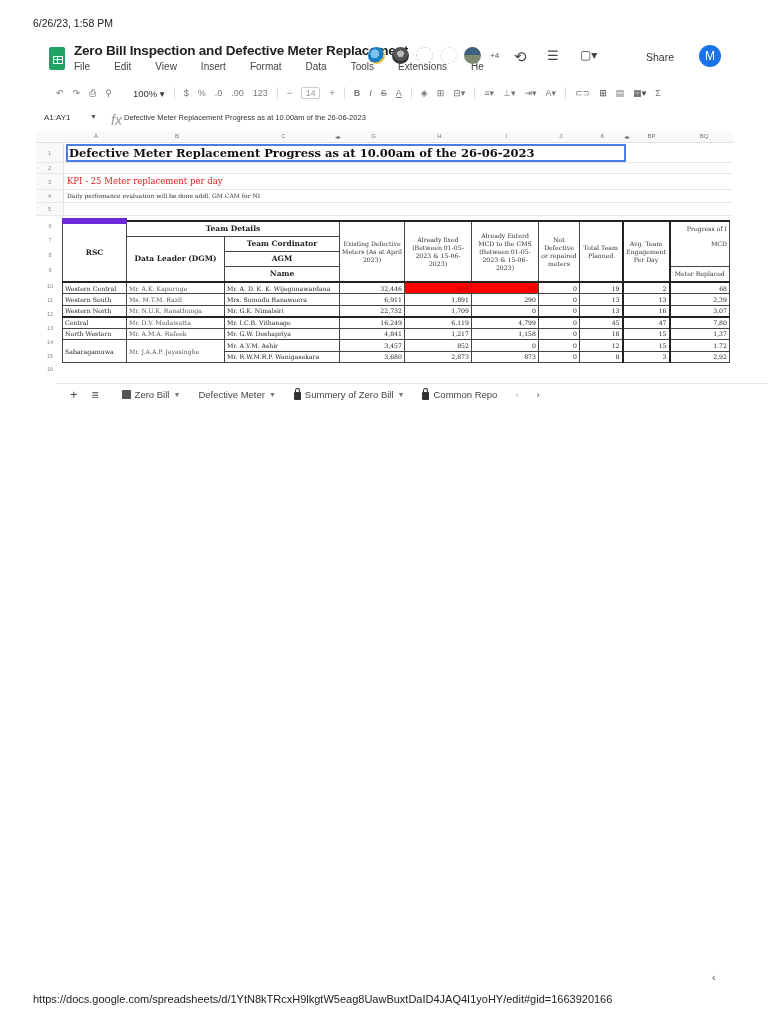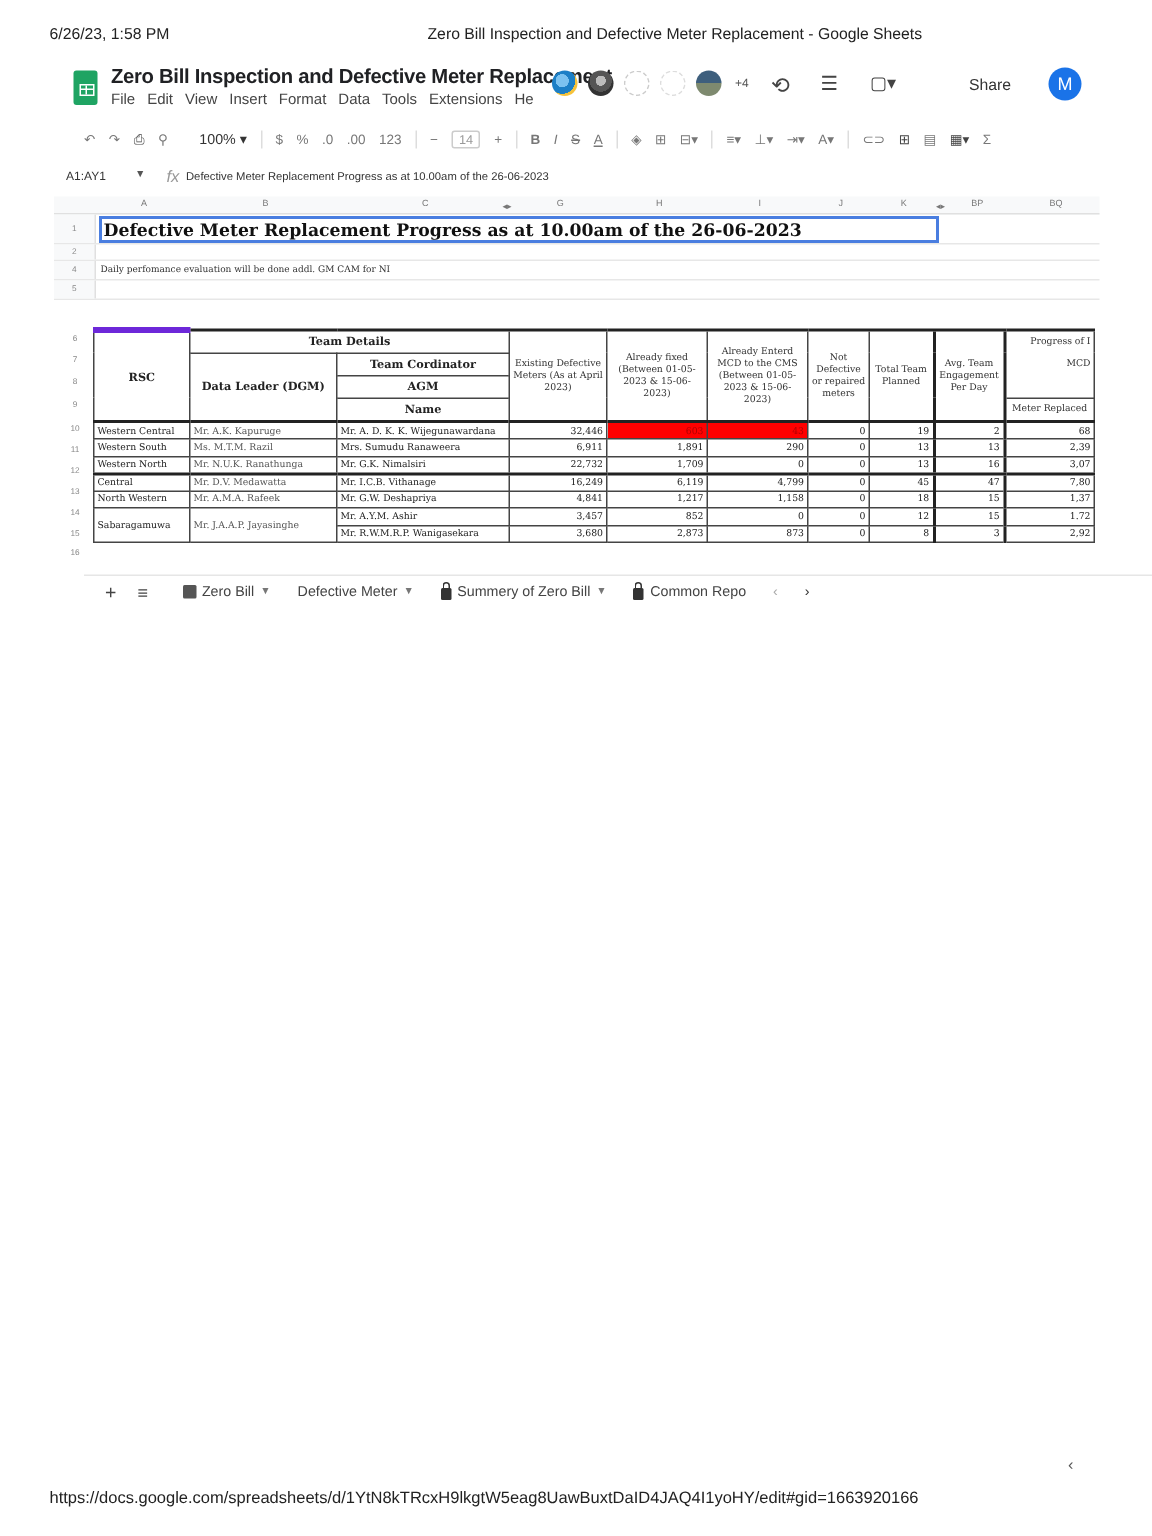--- a/index.html
+++ b/index.html
@@ -8,21 +8,21 @@
 
   .print-header { position: absolute; top: 17px; left: 0; width: 768px; height: 14px; font-size: 10.5px; color: #222; }
   .print-header .date { position: absolute; left: 33px; }
   .print-header .ptitle { position: absolute; left: 285px; }
 
   .appbar { position: absolute; top: 40px; left: 0; width: 768px; height: 36px; }
   .sheets-logo { position: absolute; left: 49px; top: 7px; width: 16px; height: 23px; background: #1fa463; border-radius: 2px; }
   .sheets-logo::after { content: ""; position: absolute; left: 4px; top: 9px; width: 8px; height: 6px; border: 1px solid #fff; background:
     linear-gradient(#fff,#fff) 3px 0/1px 100% no-repeat, linear-gradient(#fff,#fff) 0 2px/100% 1px no-repeat; }
   .doc-title { position: absolute; left: 74px; top: 3px; font-size: 13.5px; font-weight: bold; color: #202124; letter-spacing: -0.2px; }
-  .menubar { position: absolute; left: 74px; top: 21px; font-size: 10px; color: #444; display: flex; gap: 8px; }
+  .menubar { position: absolute; left: 74px; top: 21px; font-size: 10px; color: #444; display: flex; gap: 24px; }
   .menubar span { white-space: nowrap; }
   .avatars { position: absolute; left: 368px; top: 7px; display: flex; gap: 7px; align-items: center; }
   .av { width: 17px; height: 17px; border-radius: 50%; }
   .av1 { background: radial-gradient(circle at 40% 40%, #7cc2f0 0 30%, #1c7fc6 31% 60%, #f5c23b 61%); }
   .av2 { background: radial-gradient(circle at 50% 40%, #bbb 0 25%, #555 26% 55%, #333 56%); }
   .av3 { background: transparent; border: 1px dashed #ccc; }
   .av4 { background: transparent; border: 1px dashed #ddd; }
   .av5 { background: linear-gradient(#3e5f7d 0 50%, #7e8a6f 50%); }
   .plus4 { font-size: 8px; color: #555; margin-left: 2px; }
   .topicon { position: absolute; top: 8px; font-size: 15px; color: #444; }
@@ -32,21 +32,21 @@
   .toolbar { position: absolute; top: 84px; left: 56px; height: 18px; display: flex; align-items: center; gap: 9px; font-size: 9px; color: #777; }
   .toolbar .tb { white-space: nowrap; }
   .toolbar .zoomsel { color: #333; font-size: 9.5px; margin-left: 12px; }
   .toolbar .sep { width: 1px; height: 12px; background: #ddd; }
   .toolbar .fontsize { border: 1px solid #ccc; border-radius: 2px; padding: 0 4px; font-size: 8.5px; color: #999; }
   .toolbar .dark { color: #444; }
 
   .formula-bar { position: absolute; top: 112px; left: 0; width: 692px; height: 14px; font-size: 8px; color: #333; }
   .namebox { position: absolute; left: 44px; top: 1px; }
   .namebox-arrow { position: absolute; left: 90px; top: 1px; font-size: 7px; color: #555; }
-  .fx { position: absolute; left: 111px; top: 0; font-style: italic; color: #999; font-size: 11px; }
+  .fx { position: absolute; left: 111px; top: 0; font-style: italic; color: #999; font-size: 14px; }
   .formula-text { position: absolute; left: 124px; top: 1px; font-size: 7.5px; }
 
   .grid { position: absolute; top: 131px; left: 36px; width: 697px; }
   .col-headers { position: relative; height: 12px; background: #f8f9fa; border-bottom: 1px solid #e0e0e0; font-size: 6px; color: #777; }
   .col-headers span { position: absolute; top: 2px; text-align: center; }
   .row { position: relative; border-bottom: 1px solid #e7e7e7; }
   .rownum { position: absolute; left: 0; top: 0; width: 28px; height: 100%; font-size: 5.5px; color: #888; text-align: center; background: #f8f9fa; border-right: 1px solid #e0e0e0; }
 
   .title-cell { position: absolute; left: 30px; top: 0; width: 560px; height: 18px; border: 2px solid #4a7ee0; font-family: "DejaVu Serif", serif; font-weight: bold; font-size: 11.5px; line-height: 14px; padding-left: 1px; color: #111; }
   .kpi { position: absolute; left: 31px; top: 2px; color: #e02020; font-family: "DejaVu Serif", serif; font-size: 8.5px; }
@@ -78,21 +78,20 @@
 
   .footer-url { position: absolute; top: 993px; left: 33px; font-size: 11px; color: #222; }
   .footer-page { position: absolute; top: 993px; left: 723px; font-size: 10px; color: #222; margin-top: 43px; }
   .footer-chev { position: absolute; top: 971px; left: 712px; font-size: 11px; color: #555; }
 </style>
 </head>
 <body>
 
 <div class="print-header">
   <span class="date">6/26/23, 1:58 PM</span>
-  <span class="ptitle">Zero Bill Inspection and Defective Meter Replacement - Google Sheets</span>
 </div>
 
 <div class="appbar">
   <div class="sheets-logo"></div>
   <div class="doc-title">Zero Bill Inspection and Defective Meter Replacement</div>
   <div class="menubar">
     <span>File</span>
     <span>Edit</span>
     <span>View</span>
     <span>Insert</span>
@@ -177,20 +176,24 @@
     <span style="left:592px; width:47px;">BP</span>
     <span style="left:639px; width:58px;">BQ</span>
   </div>
 
   <div class="row" style="height:20px;">
     <div class="rownum" style="line-height:20px;">1</div>
     <div class="title-cell" style="top:1px;">Defective Meter Replacement Progress as at 10.00am of the 26-06-2023</div>
   </div>
   <div class="row" style="height:11px;">
     <div class="rownum" style="line-height:11px;">2</div>
+  </div>
+  <div class="row" style="height:16px;">
+    <div class="rownum" style="line-height:16px;">3</div>
+    <div class="kpi">KPI - 25 Meter replacement per day</div>
   </div>
   <div class="row" style="height:13px;">
     <div class="rownum" style="line-height:13px;">4</div>
     <div class="note">Daily perfomance evaluation will be done addl. GM CAM for NI</div>
   </div>
   <div class="row" style="height:13px;">
     <div class="rownum" style="line-height:13px;">5</div>
   </div>
 </div>
 
@@ -216,21 +219,21 @@
     <col style="width:65px">
       <col style="width:67px">
       <col style="width:67px">
     <col style="width:41px">
       <col style="width:43px">
       <col style="width:47px">
       <col style="width:60px">
   </colgroup>
   <tbody>
       <tr style="height:15px;">
-    <td rowspan="4" class="hd thick-b" style="border-top:4px solid #6d28d9;">RSC</td>
+    <td rowspan="4" class="hd thick-b" style="border-top:6px solid #6d28d9;">RSC</td>
     <td colspan="2" class="hd" style="border-top:2px solid #222;">Team Details</td>
     <td rowspan="4" class="hs thick-b" style="border-top:2px solid #222;">Existing Defective Meters (As at April 2023)</td>
     <td rowspan="4" class="hs thick-b" style="border-top:2px solid #222;">Already fixed (Between 01-05-2023 &amp; 15-06-2023)</td>
     <td rowspan="4" class="hs thick-b" style="border-top:2px solid #222;">Already Enterd MCD to the CMS (Between 01-05-2023 &amp; 15-06-2023)</td>
     <td rowspan="4" class="hs thick-b" style="border-top:2px solid #222;">Not Defective or repaired meters</td>
     <td rowspan="4" class="hs thick-b" style="border-top:2px solid #222;">Total Team Planned</td>
     <td rowspan="4" class="hs thick-b thick-l" style="border-top:2px solid #222;">Avg. Team Engagement Per Day</td>
     <td class="hs thick-l" style="border-top:2px solid #222; border-bottom:none; text-align:right;">Progress of I</td>
   </tr>
   <tr style="height:15px;">

